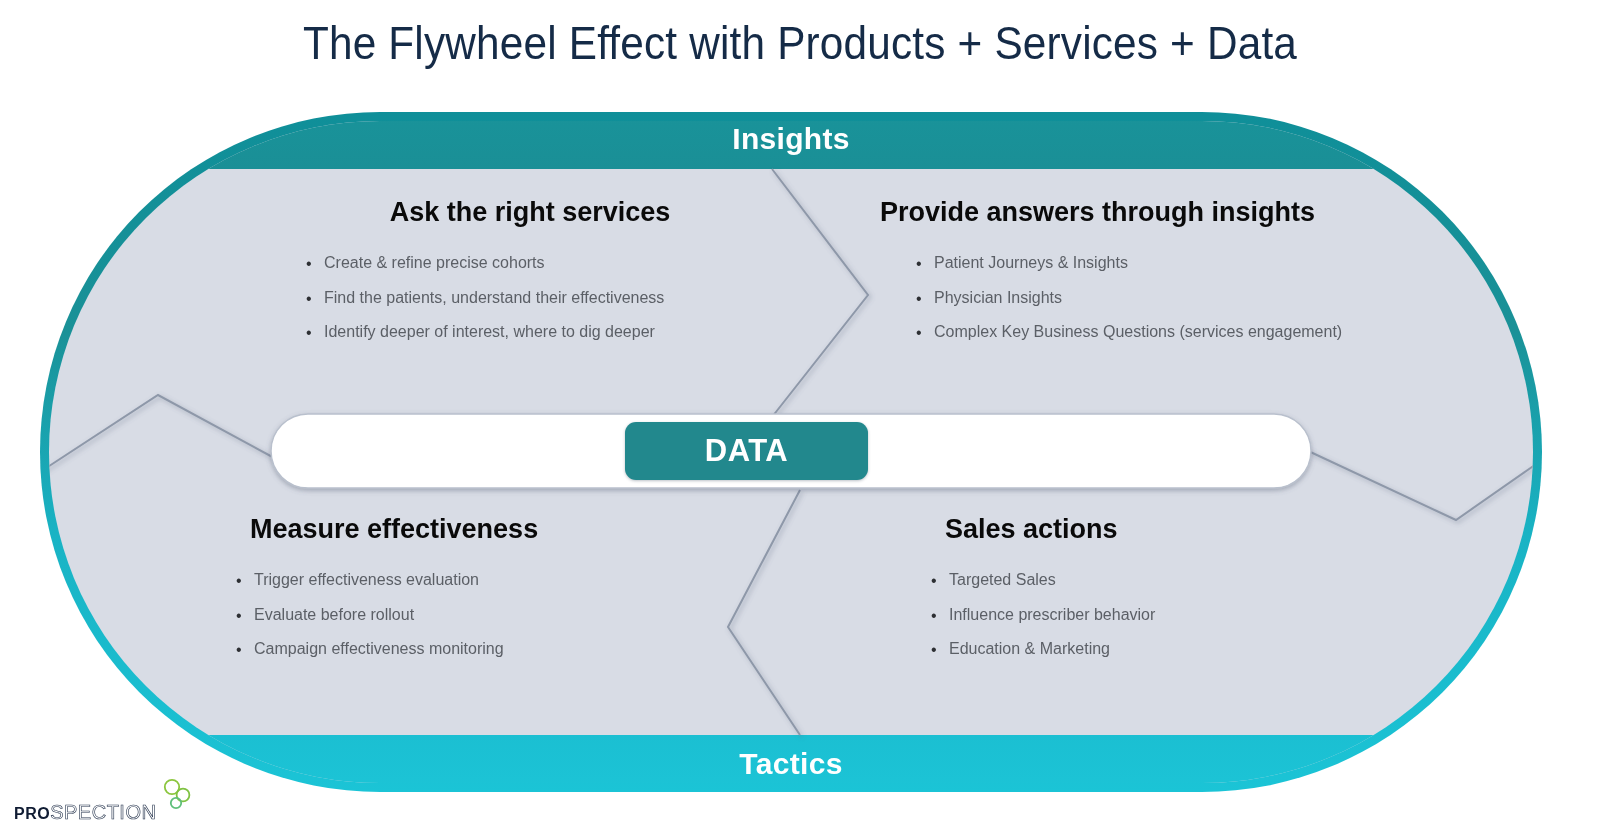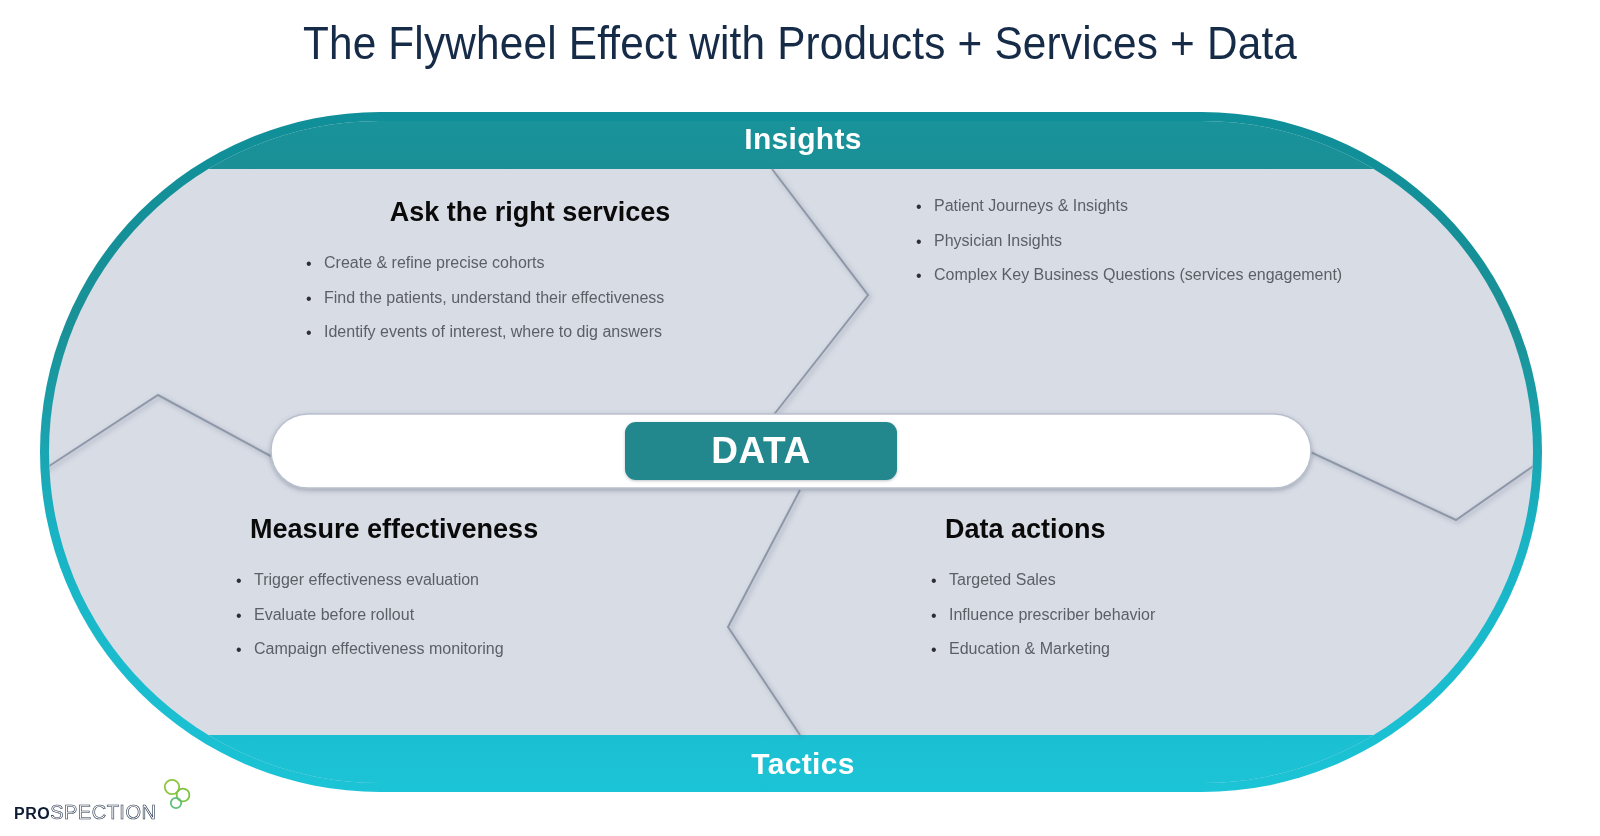--- a/index.html
+++ b/index.html
@@ -44,21 +44,21 @@
     position: absolute;
     left: 0;
     top: 0;
     width: 1502px;
     height: 680px;
   }
 
   
   .band-label {
     position: absolute;
-    left: 12px;
+    left: 0;
     width: 1502px;
     text-align: center;
     color: #ffffff;
     font-size: 30px;
     font-weight: bold;
     letter-spacing: 0.3px;
     pointer-events: none;
   }
   .band-label.top    { top: 10px; }
   .band-label.bottom { top: 635px; }
@@ -103,29 +103,29 @@
   .q-measure{ left: 160px;  top: 402px; }
   .q-measure h3 { padding-left: 50px; }
   .q-actions{ left: 855px;  top: 402px; }
   .q-actions h3 { padding-left: 50px; }
 
   
   .data-badge {
     position: absolute;
     left: 585px;
     top: 310px;
-    width: 272px;
+    width: 243px;
     height: 58px;
     background: #22888d;
     border-radius: 11px;
     display: flex;
     align-items: center;
     justify-content: center;
     color: #ffffff;
-    font-size: 37px;
+    font-size: 31px;
     font-weight: bold;
     letter-spacing: 0.5px;
     box-shadow: 0 1px 3px rgba(30,50,70,0.30);
   }
 
   
   .logo {
     position: absolute;
     left: 14px;
     top: 782px;
@@ -213,43 +213,44 @@
   <div class="band-label top">Insights</div>
   <div class="band-label bottom">Tactics</div>
 
   <div class="data-badge">DATA</div>
 
   <div class="quadrant q-ask">
     <h3>Ask the right services</h3>
     <ul>
       <li><span class="bullet">•</span><span>Create &amp; refine precise cohorts</span></li>
       <li><span class="bullet">•</span><span>Find the patients, understand their effectiveness</span></li>
-      <li><span class="bullet">•</span><span>Identify events of interest, where to dig answers</span></li>
+      <li><span class="bullet">•</span><span>Identify deeper of interest, where to dig deeper</span></li>
     </ul>
   </div>
 
   <div class="quadrant q-answer">
+    <h3>Provide answers through insights</h3>
     <ul>
       <li><span class="bullet">•</span><span>Patient Journeys &amp; Insights</span></li>
       <li><span class="bullet">•</span><span>Physician Insights</span></li>
       <li><span class="bullet">•</span><span>Complex Key Business Questions (services engagement)</span></li>
     </ul>
   </div>
 
   <div class="quadrant q-measure">
     <h3>Measure effectiveness</h3>
     <ul>
       <li><span class="bullet">•</span><span>Trigger effectiveness evaluation</span></li>
       <li><span class="bullet">•</span><span>Evaluate before rollout</span></li>
       <li><span class="bullet">•</span><span>Campaign effectiveness monitoring</span></li>
     </ul>
   </div>
 
   <div class="quadrant q-actions">
-    <h3>Data actions</h3>
+    <h3>Sales actions</h3>
     <ul>
       <li><span class="bullet">•</span><span>Targeted Sales</span></li>
       <li><span class="bullet">•</span><span>Influence prescriber behavior</span></li>
       <li><span class="bullet">•</span><span>Education &amp; Marketing</span></li>
     </ul>
   </div>
 
 </div>
 
 <div class="logo">

